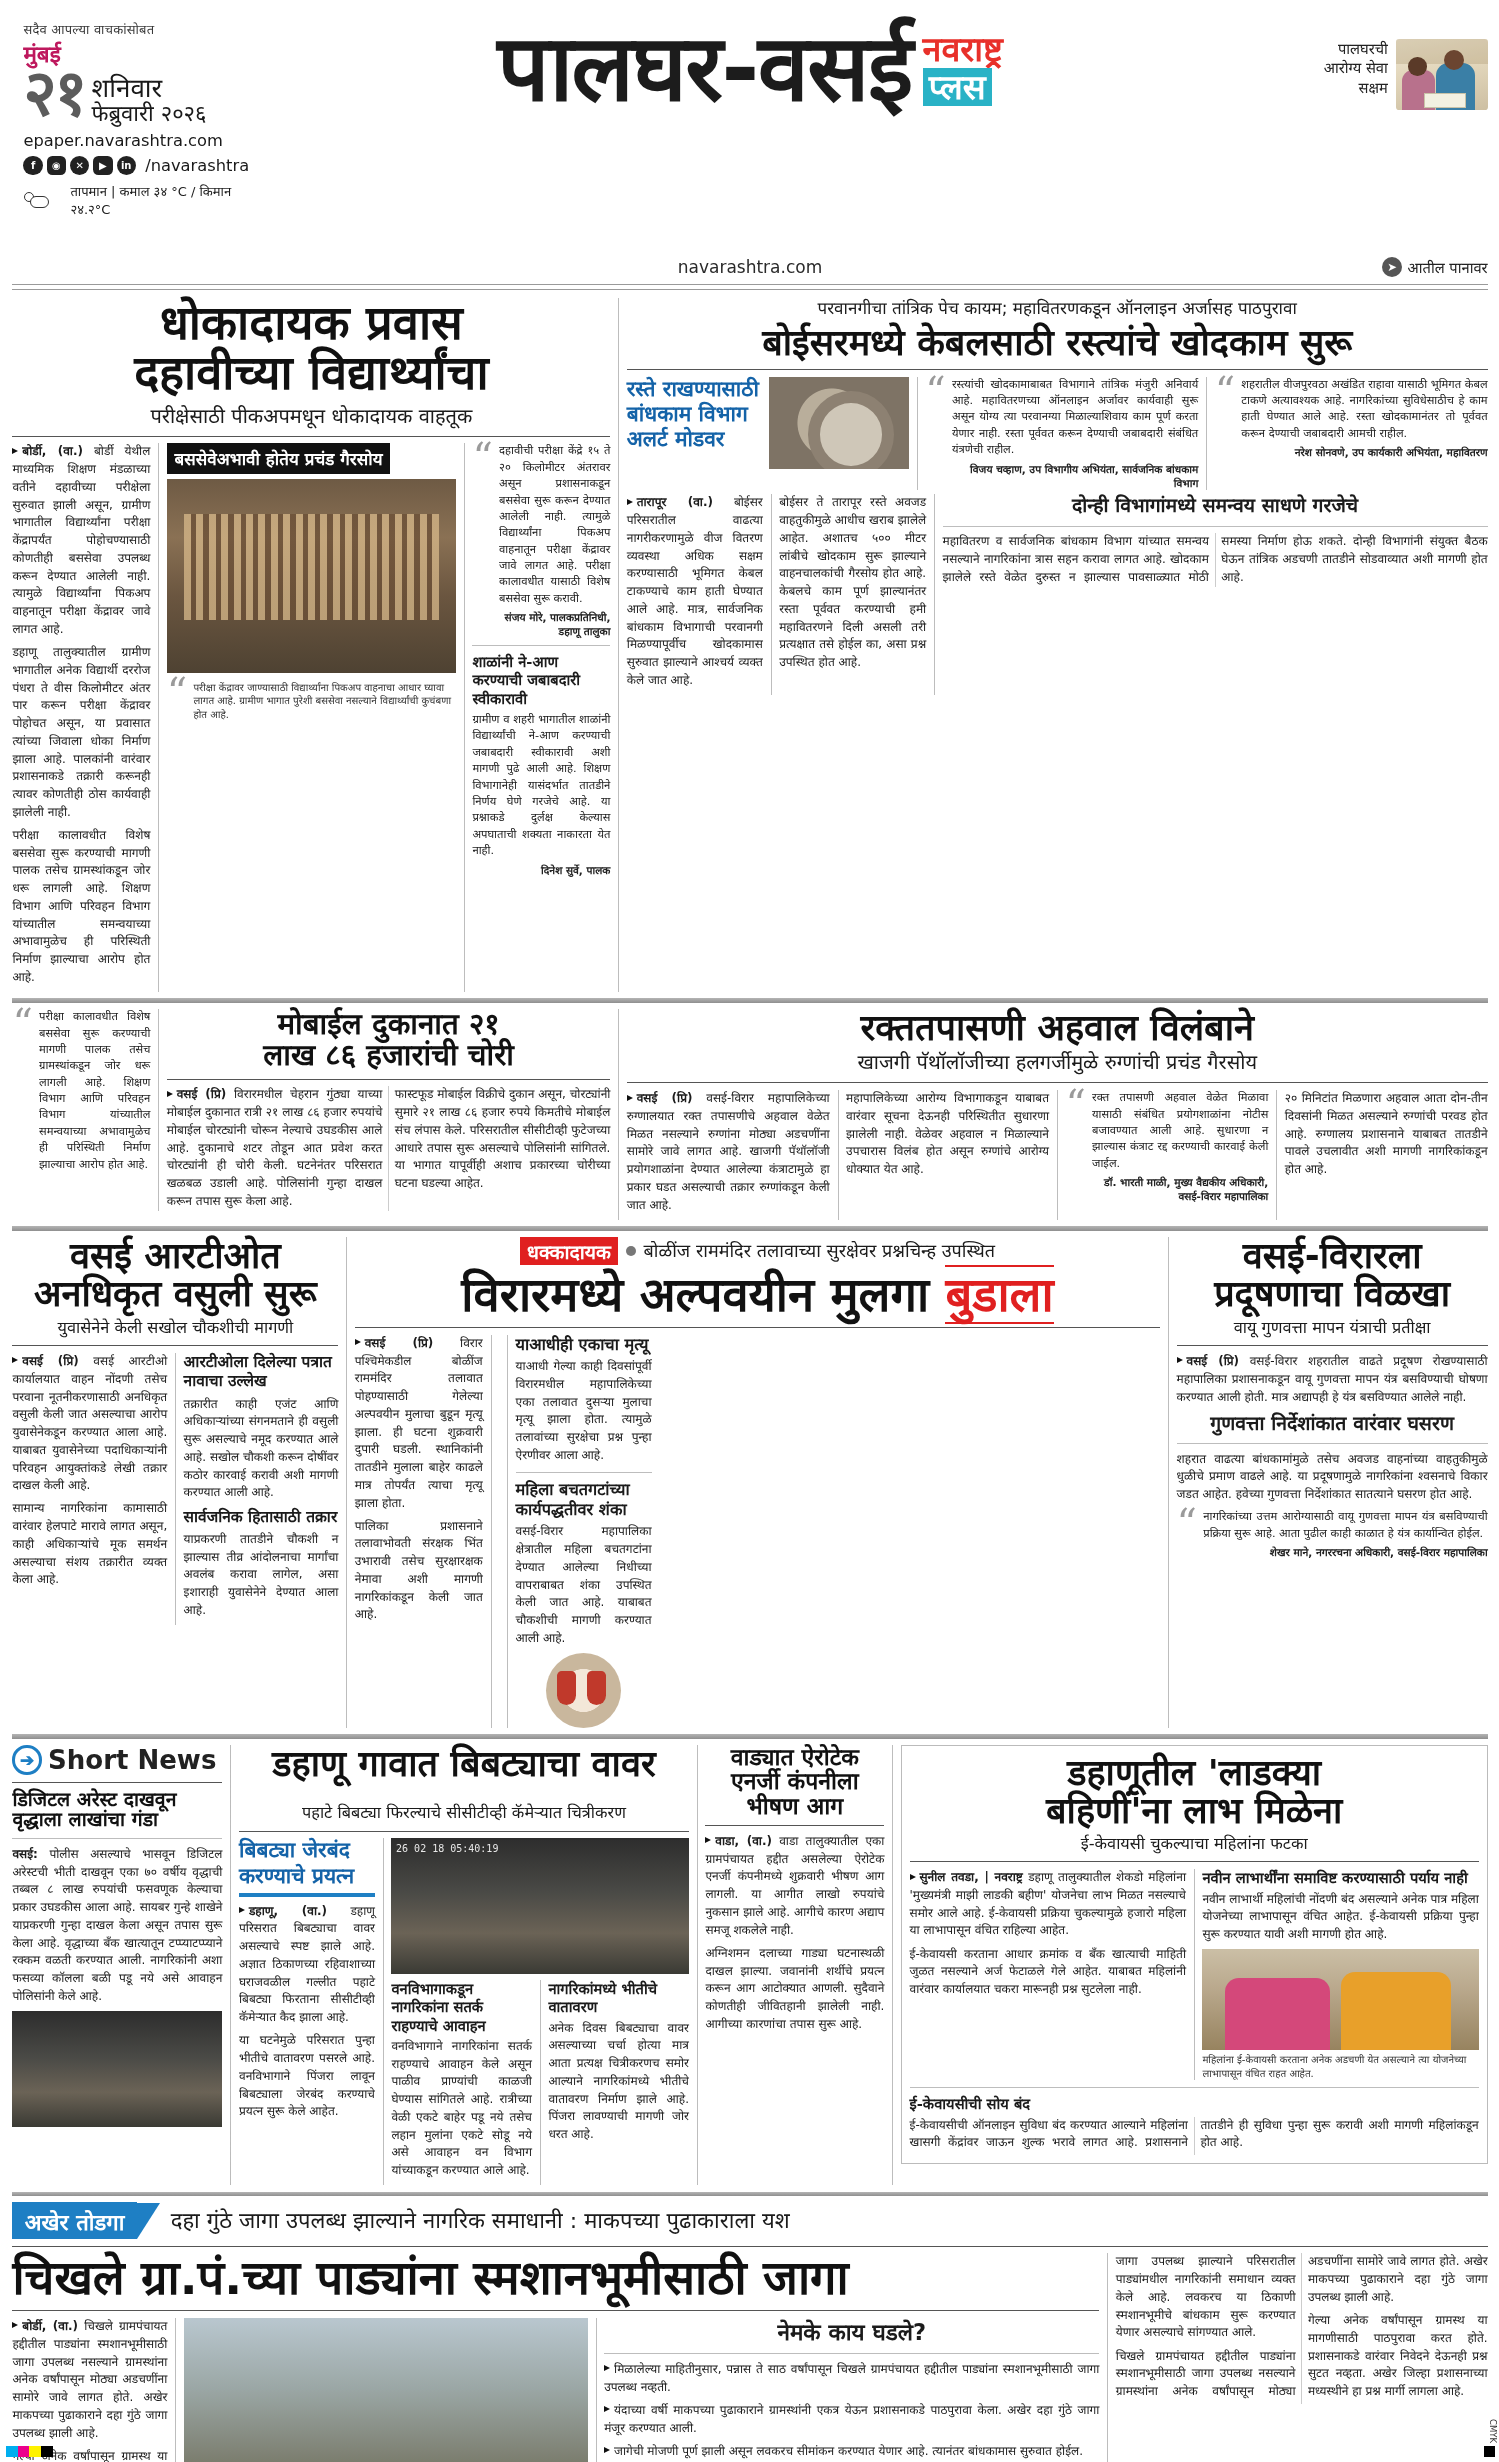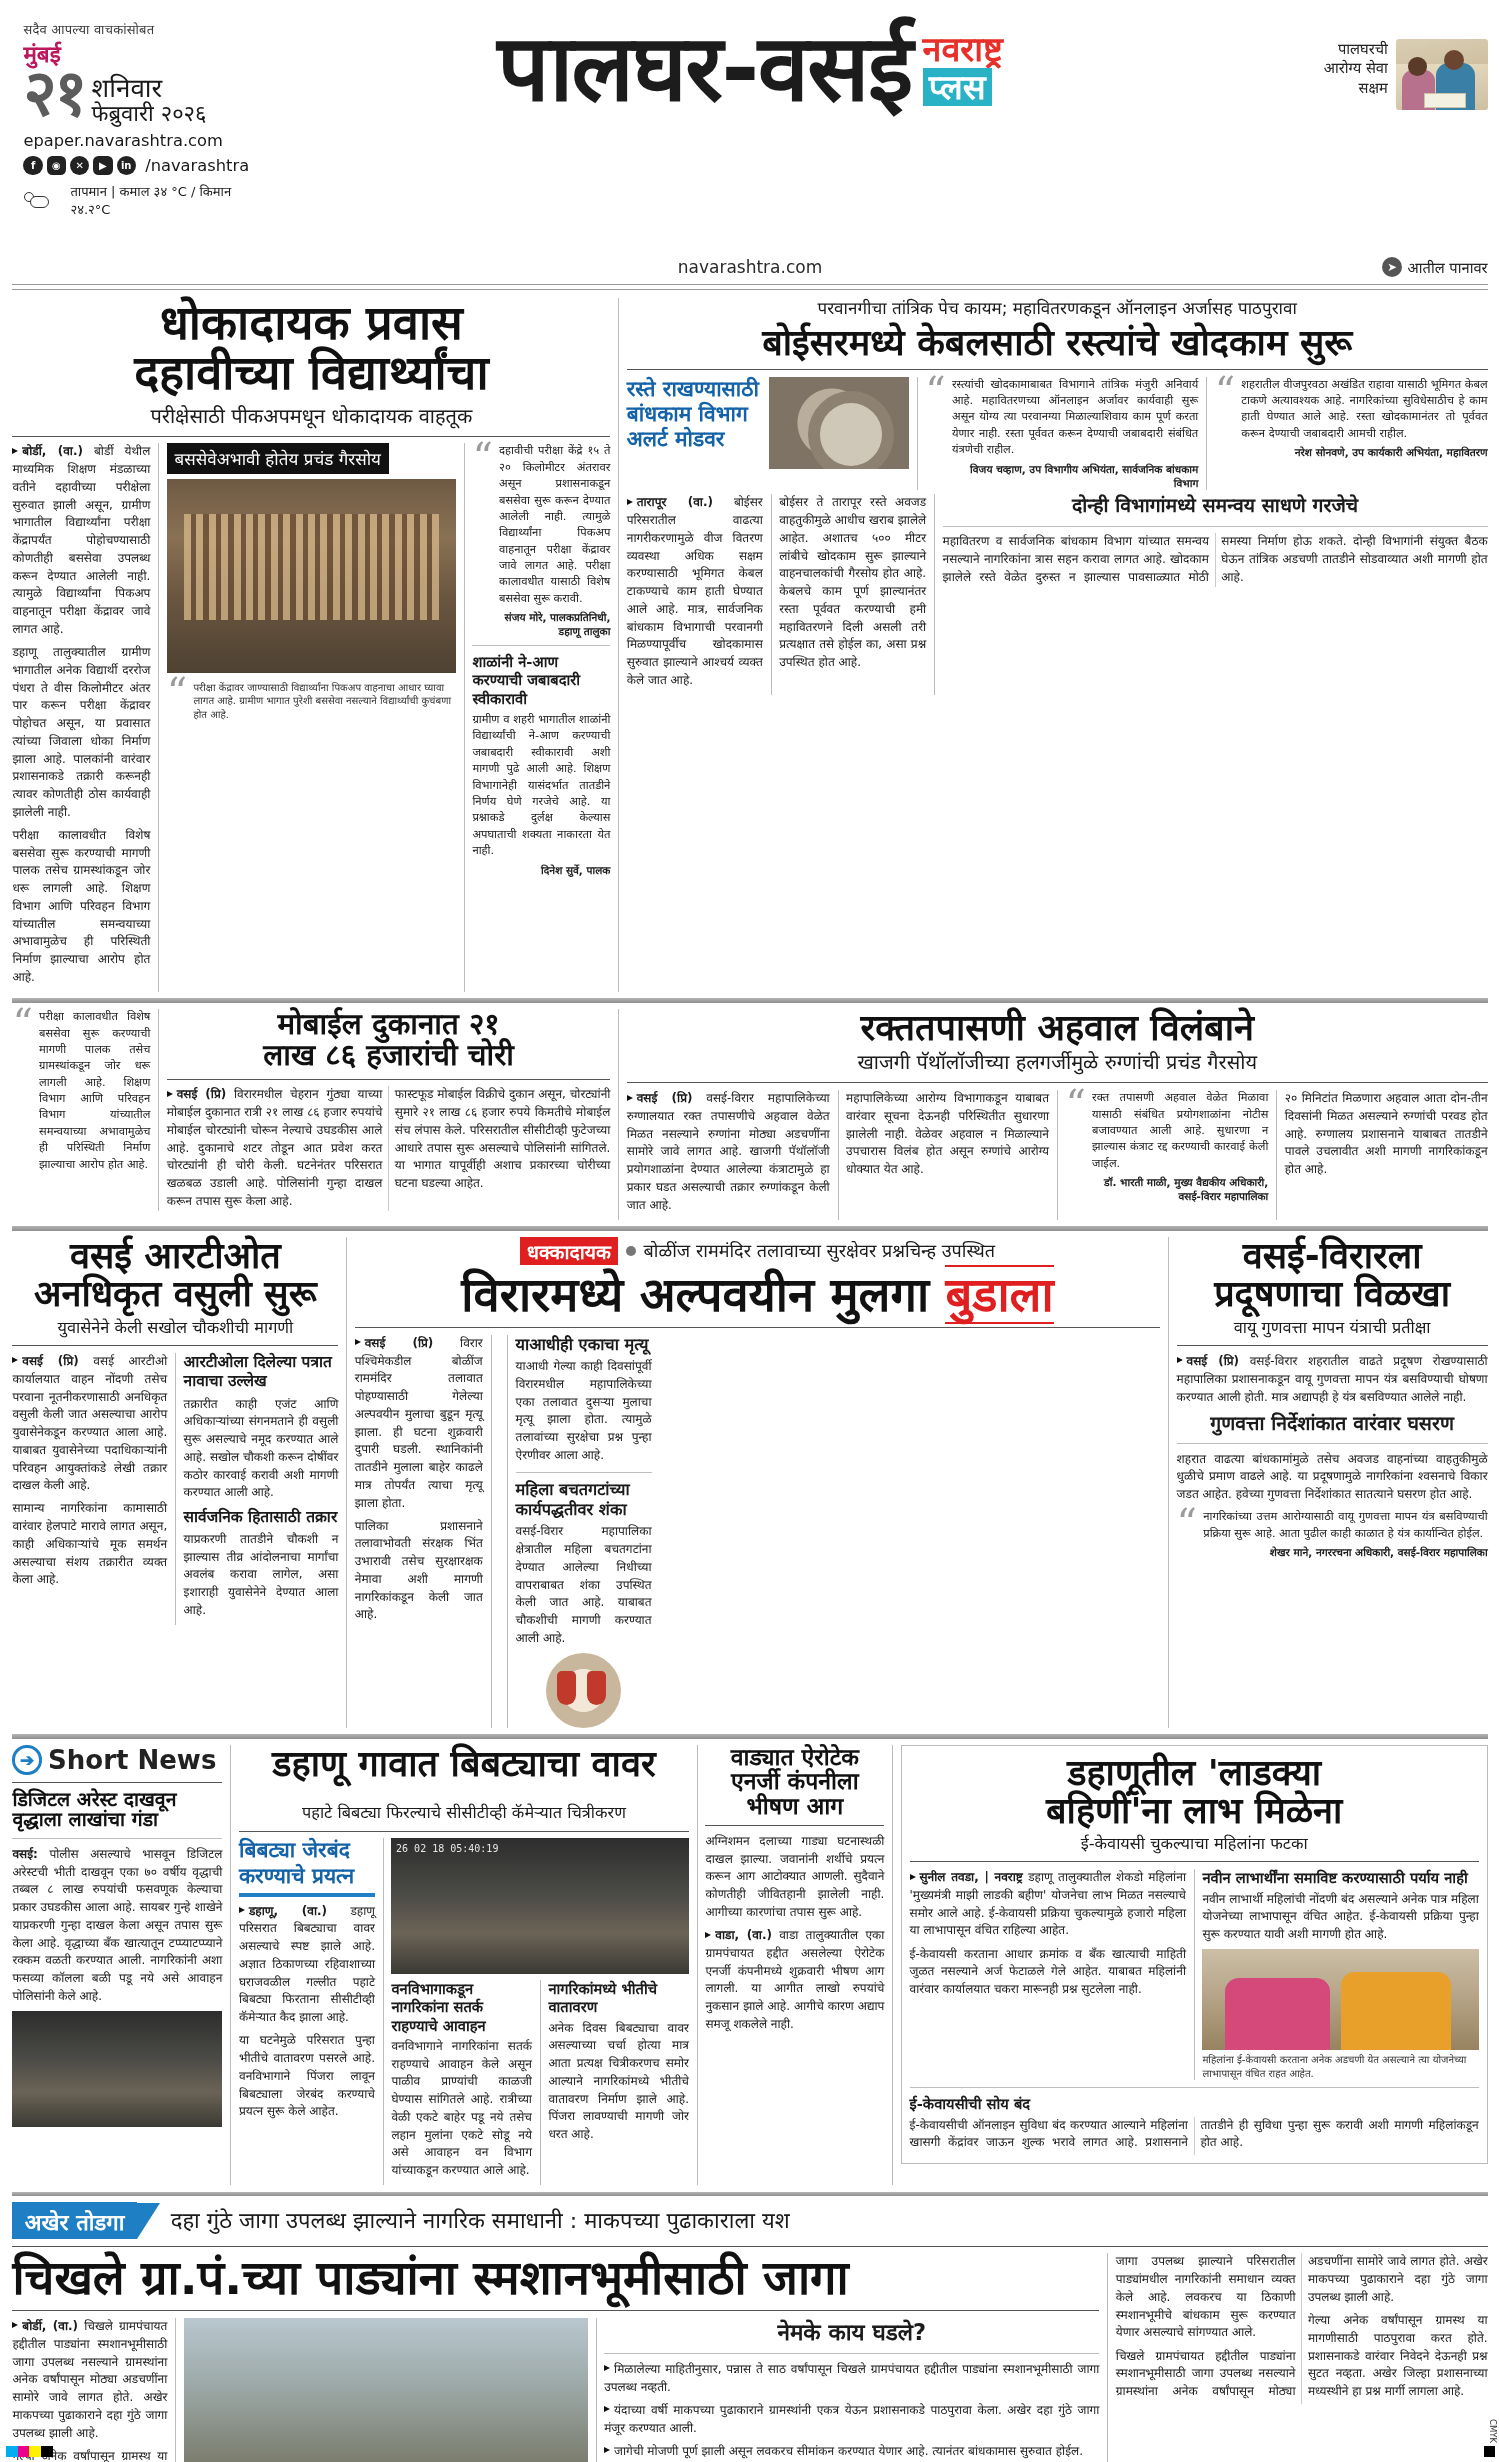--- a/index.html
+++ b/index.html
@@ -89,21 +89,21 @@
   .bodytxt { font-family:"DejaVu Sans", sans-serif; font-size:12px; line-height:1.48;
              color:#1c1c1c; text-align:justify; }
   .bodytxt p { margin-bottom:5.4px; }
   .dateline { font-weight:bold; }
   .tri { display:inline-block; width:0;height:0; border-left:6.2px solid #111;
          border-top:3.9px solid transparent; border-bottom:3.9px solid transparent;
          margin-right:3.9px; vertical-align:1.6px; }
   .cols2 { column-count:2; column-gap:12.4px; column-rule:0.8px solid #ccc; }
   
   .tagbar { background:#111; color:#fff; font-family:"DejaVu Sans", sans-serif;
-            font-size:17px; font-weight:normal; padding:3.9px 7.8px; display:inline-block; }
+            font-size:17px; font-weight:bold; padding:3.9px 7.8px; display:inline-block; }
   .qbox { display:flex; gap:6.2px; }
   .qmark { font-family:"DejaVu Serif", serif; font-size:40px; color:#9a9a9a; line-height:.7; flex:0 0 auto; }
   .qtxt { font-family:"DejaVu Sans", sans-serif; font-size:11.3px; line-height:1.45; color:#222; text-align:justify; }
   .qsign { font-family:"DejaVu Sans", sans-serif; font-size:10.5px; font-weight:bold;
            color:#222; text-align:right; margin-top:3.1px; }
   .bluehead { font-family:"DejaVu Sans", sans-serif; font-size:21px; font-weight:bold;
               color:#1463a8; line-height:1.2; }
   .bluerule { height:3.1px; background:#1e7fc4; margin:4.7px 0 6.2px 0; }
   .boxed { border:1.6px solid #bbb; padding:7.8px; }
   
@@ -526,23 +526,23 @@
       </div>
 
       <div class="vrule"></div>
 
       <div style="width:179px;flex:0 0 179px">
         <h1 class="head h-sm center">वाड्यात ऐरोटेक</h1>
         <h1 class="head h-sm center">एनर्जी कंपनीला</h1>
         <h1 class="head h-sm center">भीषण आग</h1>
         <div class="hrule dark"></div>
         <div class="bodytxt">
-          <p>अग्निशमन दलाच्या गाड्या घटनास्थळी दाखल झाल्या. जवानांनी शर्थीचे प्रयत्न करून आग आटोक्यात आणली. सुदैवाने कोणतीही जीवितहानी झालेली नाही. आगीच्या कारणांचा तपास सुरू आहे.</p>
           <p><span class="tri"></span><span class="dateline">वाडा, (वा.)</span>
              <span>वाडा तालुक्यातील एका ग्रामपंचायत हद्दीत असलेल्या ऐरोटेक एनर्जी कंपनीमध्ये शुक्रवारी भीषण आग लागली. या आगीत लाखो रुपयांचे नुकसान झाले आहे. आगीचे कारण अद्याप समजू शकलेले नाही.</span></p>
+          <p>अग्निशमन दलाच्या गाड्या घटनास्थळी दाखल झाल्या. जवानांनी शर्थीचे प्रयत्न करून आग आटोक्यात आणली. सुदैवाने कोणतीही जीवितहानी झालेली नाही. आगीच्या कारणांचा तपास सुरू आहे.</p>
         </div>
       </div>
 
       <div class="vrule"></div>
 
       <div style="flex:1">
         <div class="boxed">
           <h1 class="head h-lg center">डहाणूतील 'लाडक्या</h1>
           <h1 class="head h-lg center">बहिणीं'ना लाभ मिळेना</h1>
           <div class="subhead center sm" style="margin-top:3.9px">ई-केवायसी चुकल्याचा महिलांना फटका</div>

